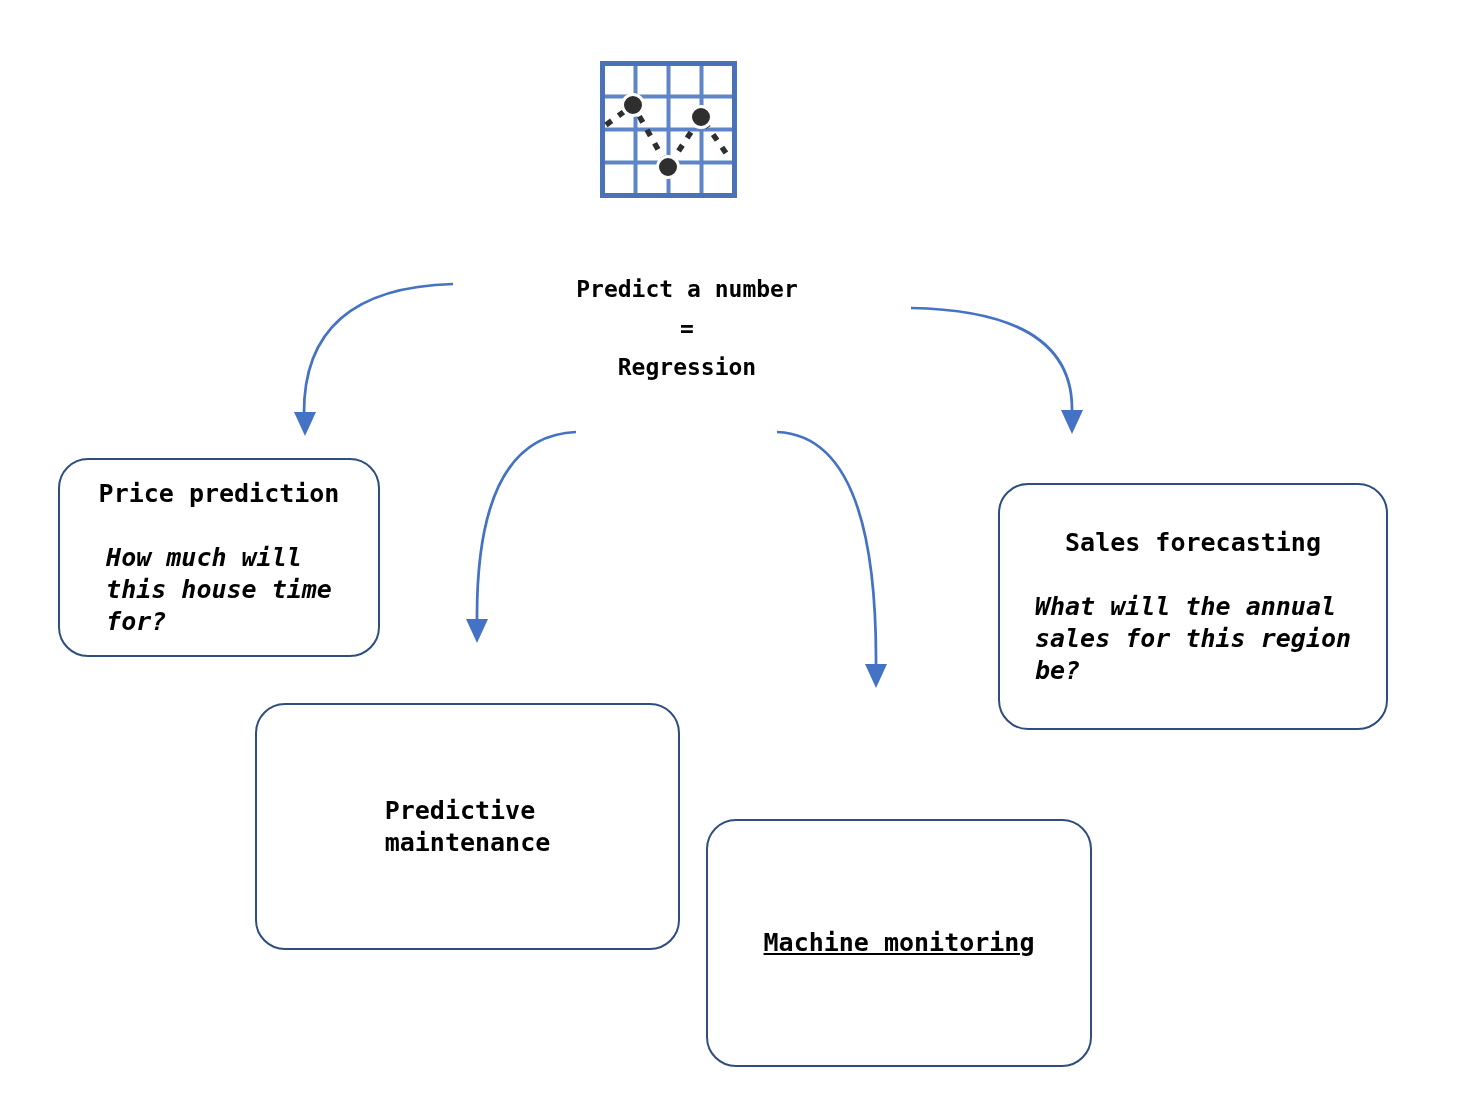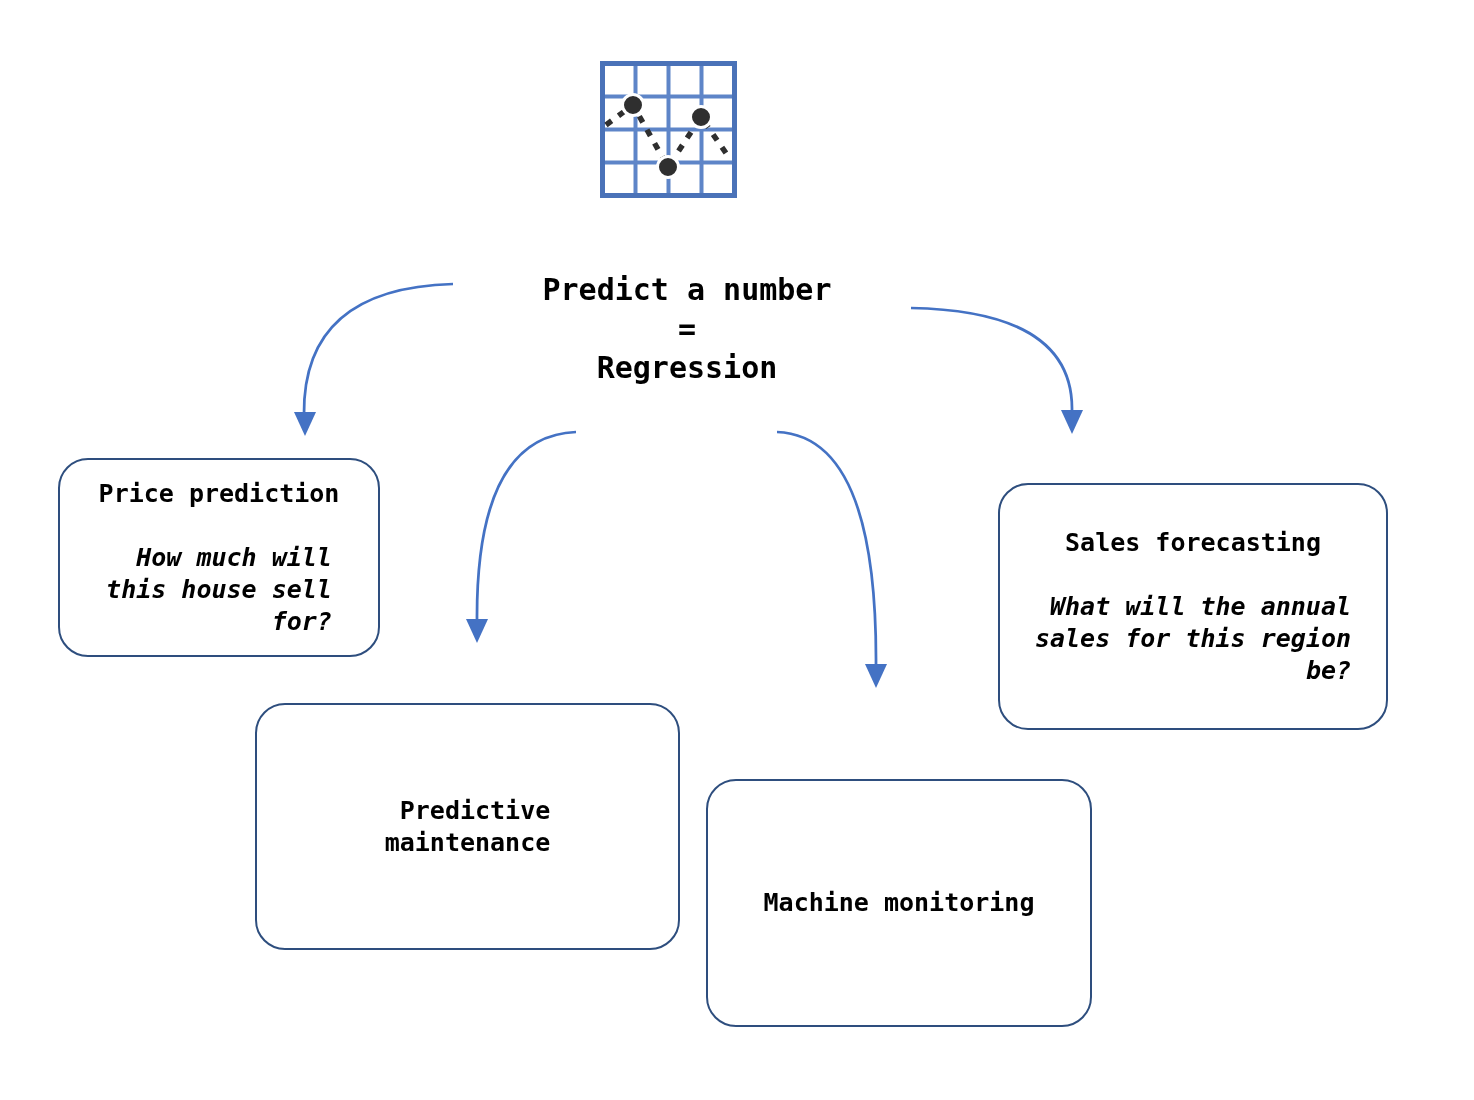--- a/index.html
+++ b/index.html
@@ -19,43 +19,43 @@
     overflow:hidden;
     font-family:"DejaVu Sans Mono","Liberation Mono",monospace;
     color:var(--text);
   }
   .chart-icon{
     position:absolute;left:600px;top:61px;width:137px;height:137px;
   }
   .root-label{
     position:absolute;left:437px;top:270px;width:500px;
     text-align:center;
-    font-size:30px;line-height:39px;font-weight:bold;
+    font-size:23px;line-height:39px;font-weight:bold;
     white-space:pre-line;
   }
   .arrows-layer{
     position:absolute;left:0;top:0;width:1474px;height:1100px;
     pointer-events:none;
   }
   .node-box{
     position:absolute;
     border:2.5px solid var(--box-border);
     border-radius:30px;
     background:#ffffff;
     display:flex;flex-direction:column;
     justify-content:center;align-items:center;
-    text-align:right;
+    text-align:left;
     font-size:25px;line-height:32px;
     padding:0 10px;
   }
   .node-title{white-space:pre-line;font-weight:bold;}
   .node-question{white-space:pre-line;font-style:italic;font-weight:bold;margin-top:32px;}
   .box-price{left:58px;top:458px;width:322px;height:199px;}
   .box-maint{left:255px;top:703px;width:425px;height:247px;}
-  .box-machine{left:706px;top:779px;width:386px;height:248px;}
+  .box-machine{left:706px;top:819px;width:386px;height:248px;text-decoration:underline;}
   .box-sales{left:998px;top:483px;width:390px;height:247px;}
 </style>
 </head>
 <body>
 
 <div class="canvas">
 
   <svg class="chart-icon" viewBox="0 0 137 137" aria-hidden="true">
     <g>
       <line x1="35.5" y1="3" x2="35.5" y2="134" stroke="#5E85C8" stroke-width="4"></line>
@@ -93,21 +93,21 @@
     </g>
     <g>
       <path d="M 911 308 Q 1073 311 1072 410" fill="none" stroke="#4472C4" stroke-width="2.75"></path>
       <polygon points="1061,410 1083,410 1072,434" fill="#4472C4"></polygon>
     </g>
   </svg>
 
   <div class="node-box box-price">
     <div class="node-title">Price prediction</div>
     <div class="node-question">How much will
-this house sell
+this house time
 for?</div>
   </div>
 
   <div class="node-box box-maint">
     <div class="node-title">Predictive
 maintenance</div>
   </div>
 
   <div class="node-box box-machine">
     <div class="node-title">Machine monitoring</div>

